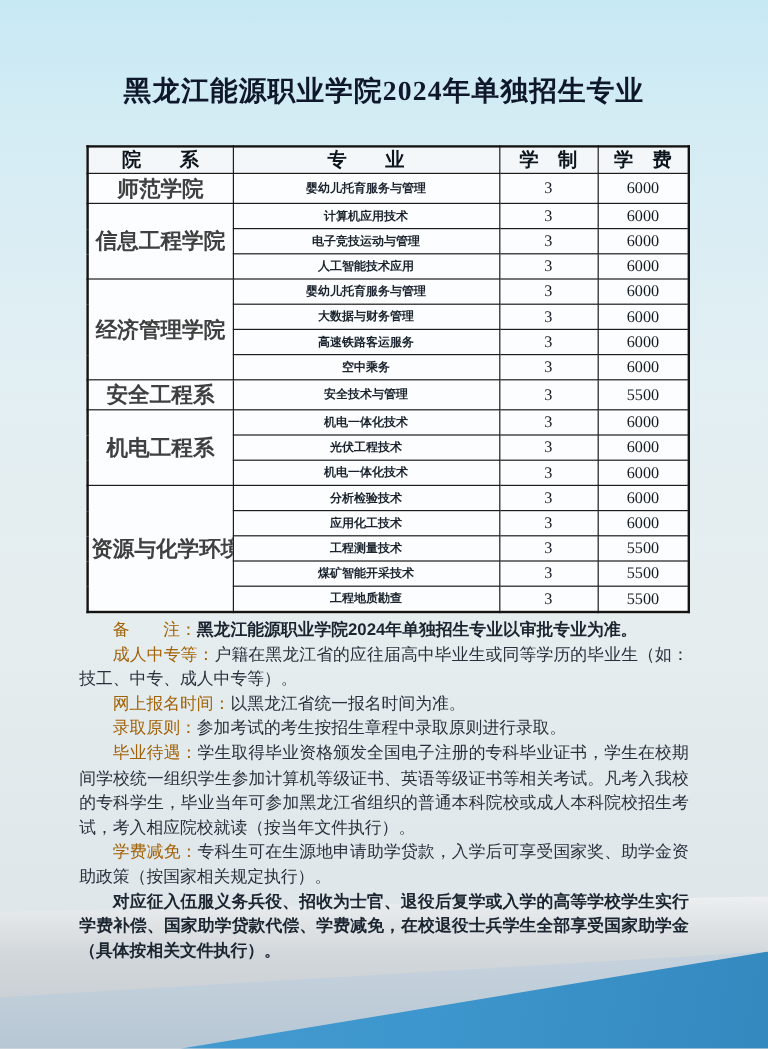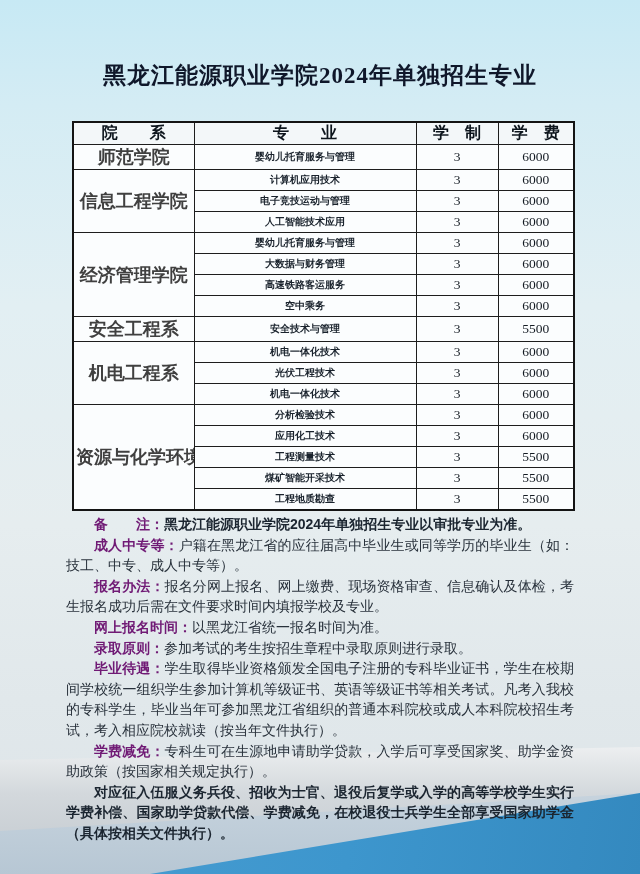--- a/index.html
+++ b/index.html
@@ -53,21 +53,21 @@
   table.enroll tr{height:21px;}
   td.dept{font-size:18px;font-weight:bold;color:#404040;}
   td.major{font-size:10px;font-weight:bold;color:#1a232d;}
   td.num{font-size:13.5px;font-family:"Liberation Serif","DejaVu Serif",serif;color:#141b23;}
   
   .notes{
     position:absolute;left:66px;top:514px;width:508px;
     font-size:14px;line-height:20.6px;color:#28313b;text-align:justify;
   }
   .notes p{margin:0;text-indent:28px;}
-  .note-label{font-weight:bold;color:#701a75;}
+  .note-label{font-weight:normal;color:#a16207;}
   .bold-all{font-weight:bold;color:#1b2530;}
 </style>
 </head>
 <body>
 
 <div class="bg-gradient"></div>
 <div class="gray-band"></div>
 <div class="steel-band"></div>
 <div class="blue-band"></div>
 
@@ -179,19 +179,18 @@
         <td class="major">工程地质勘查</td>
         <td class="num">3</td>
         <td class="num">5500</td>
       </tr>
     </tbody>
 </table>
 
 <div class="notes">
     <p class="bold-all"><span class="note-label">备　　注：</span>黑龙江能源职业学院2024年单独招生专业以审批专业为准。</p>
     <p><span class="note-label">成人中专等：</span>户籍在黑龙江省的应往届高中毕业生或同等学历的毕业生（如：技工、中专、成人中专等）。</p>
-    <p><span class="note-label">报名办法：</span>报名分网上报名、网上缴费、现场资格审查、信息确认及体检，考生报名成功后需在文件要求时间内填报学校及专业。</p>
     <p><span class="note-label">网上报名时间：</span>以黑龙江省统一报名时间为准。</p>
     <p><span class="note-label">录取原则：</span>参加考试的考生按招生章程中录取原则进行录取。</p>
     <p><span class="note-label">毕业待遇：</span>学生取得毕业资格颁发全国电子注册的专科毕业证书，学生在校期间学校统一组织学生参加计算机等级证书、英语等级证书等相关考试。凡考入我校的专科学生，毕业当年可参加黑龙江省组织的普通本科院校或成人本科院校招生考试，考入相应院校就读（按当年文件执行）。</p>
     <p><span class="note-label">学费减免：</span>专科生可在生源地申请助学贷款，入学后可享受国家奖、助学金资助政策（按国家相关规定执行）。</p>
     <p class="bold-all">对应征入伍服义务兵役、招收为士官、退役后复学或入学的高等学校学生实行学费补偿、国家助学贷款代偿、学费减免，在校退役士兵学生全部享受国家助学金（具体按相关文件执行）。</p>
   </div>
 
 </body></html>

